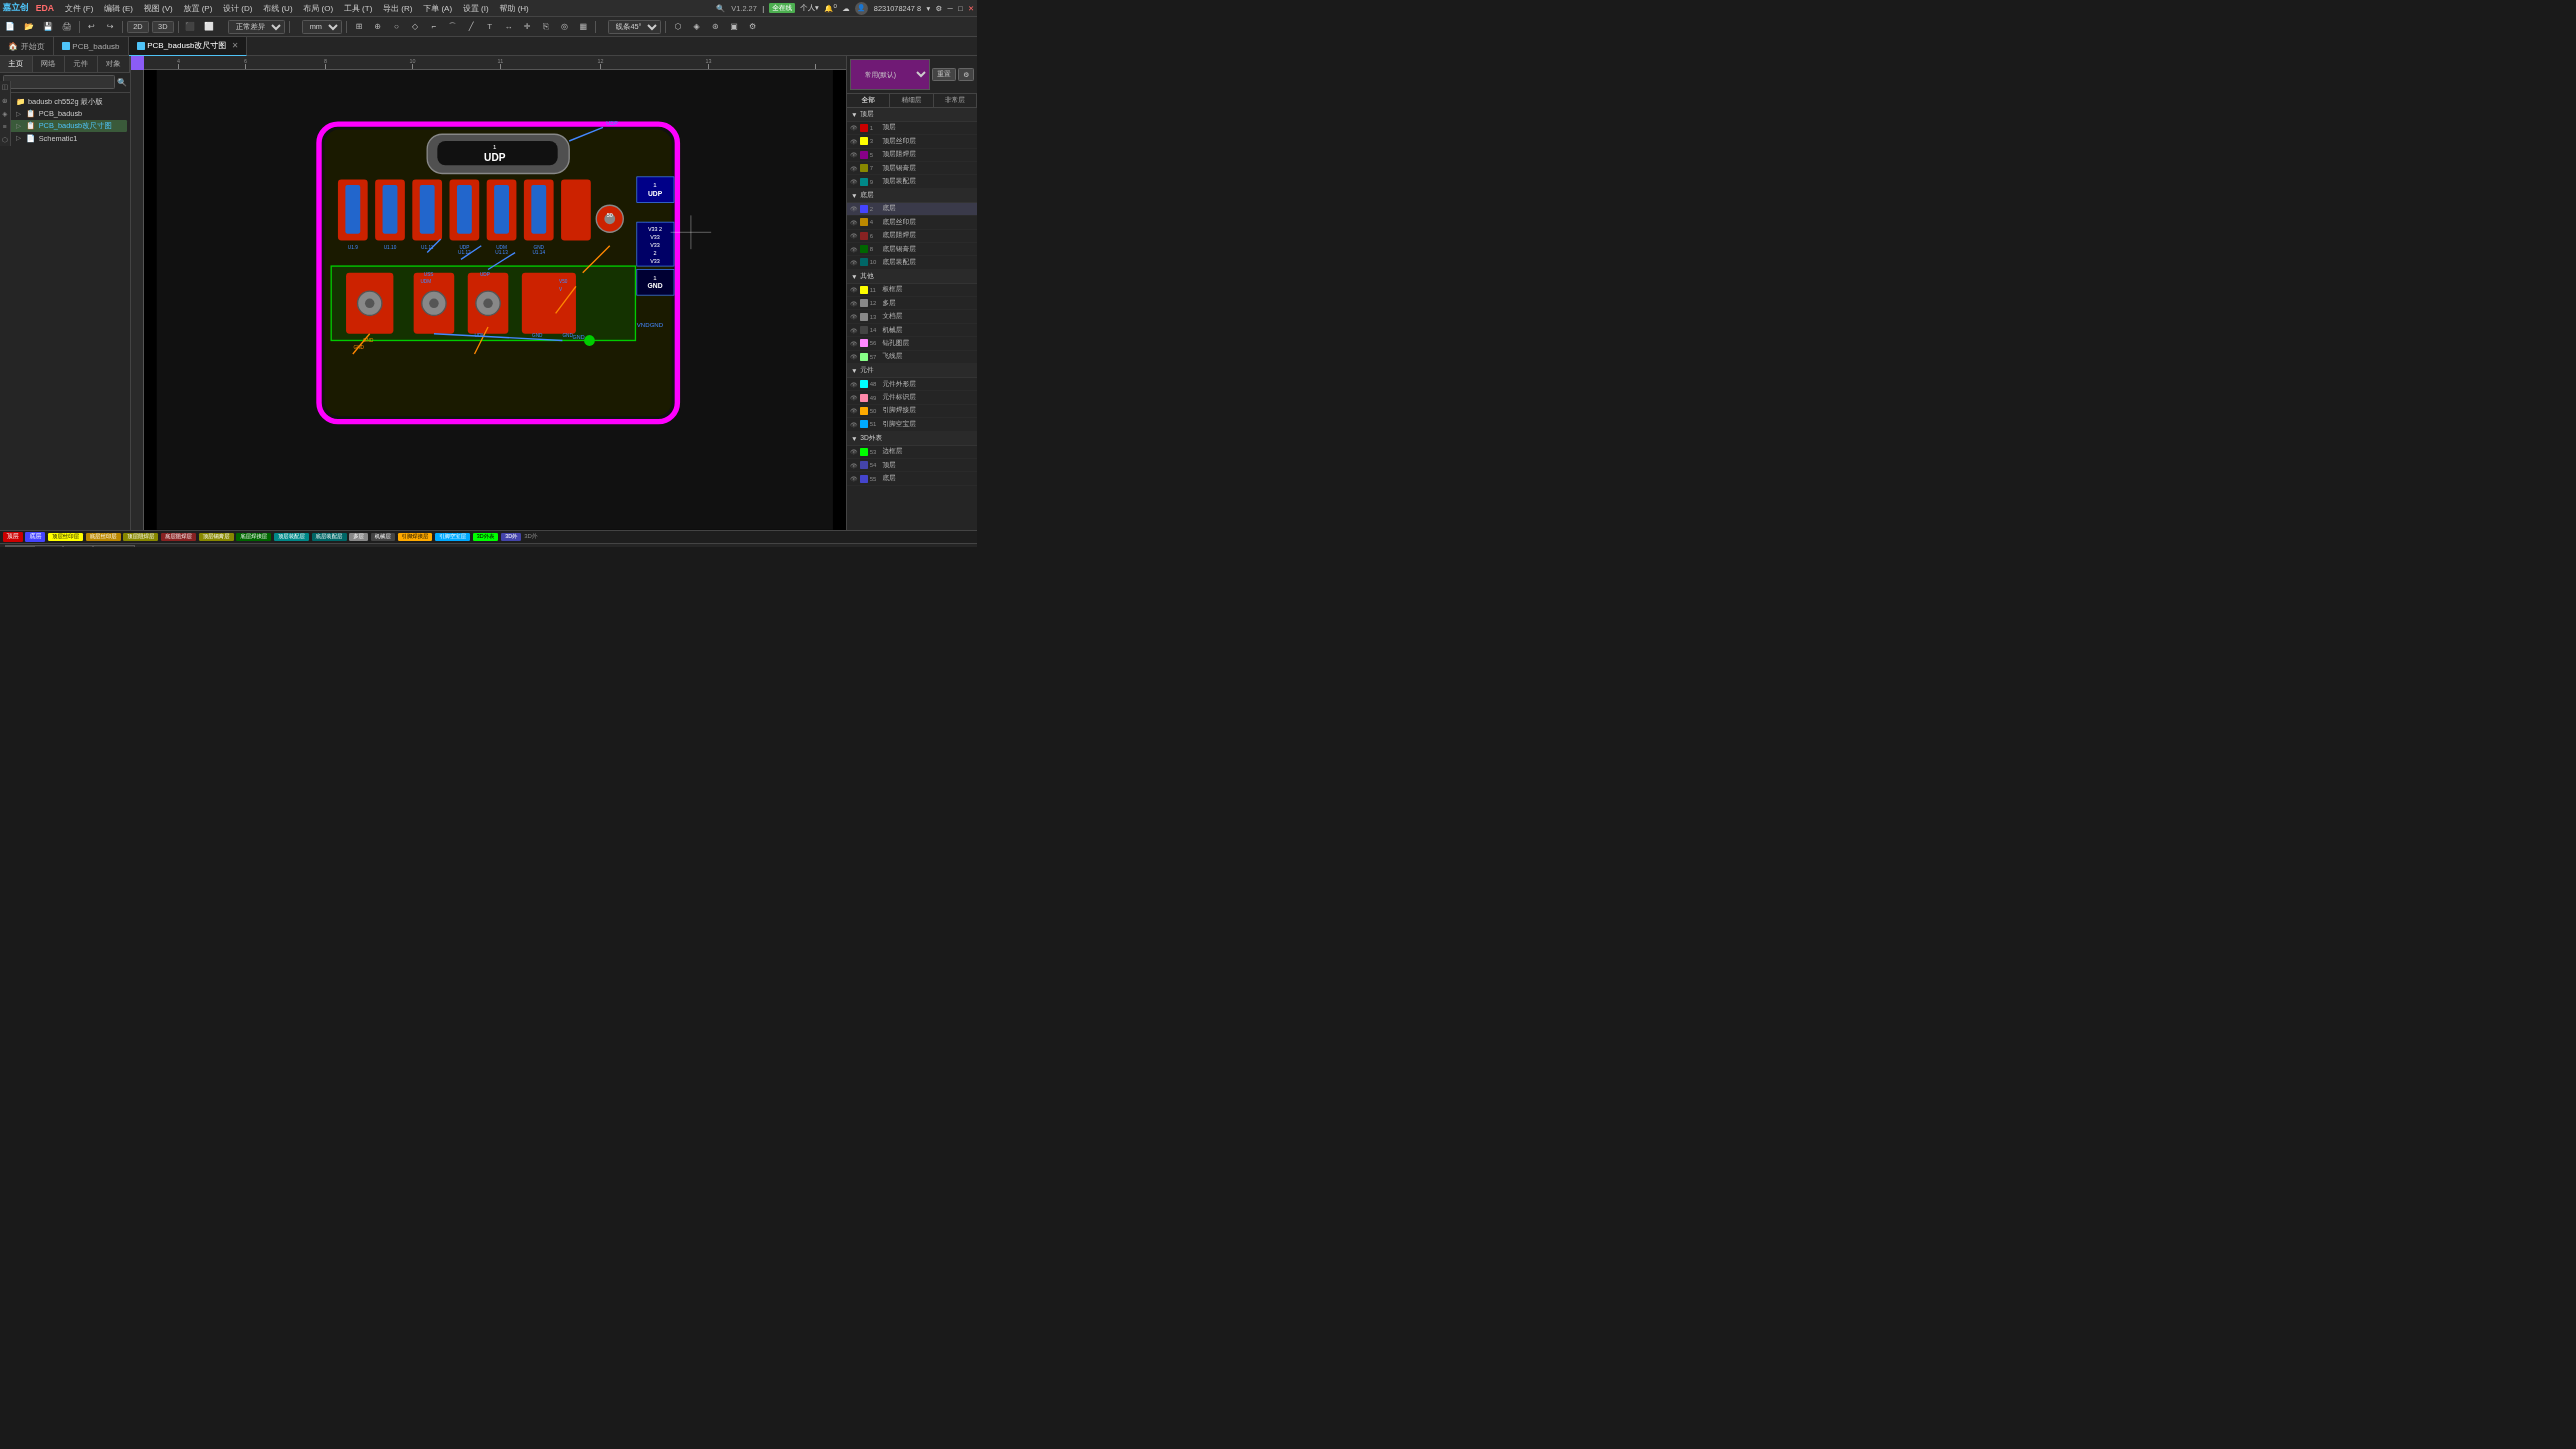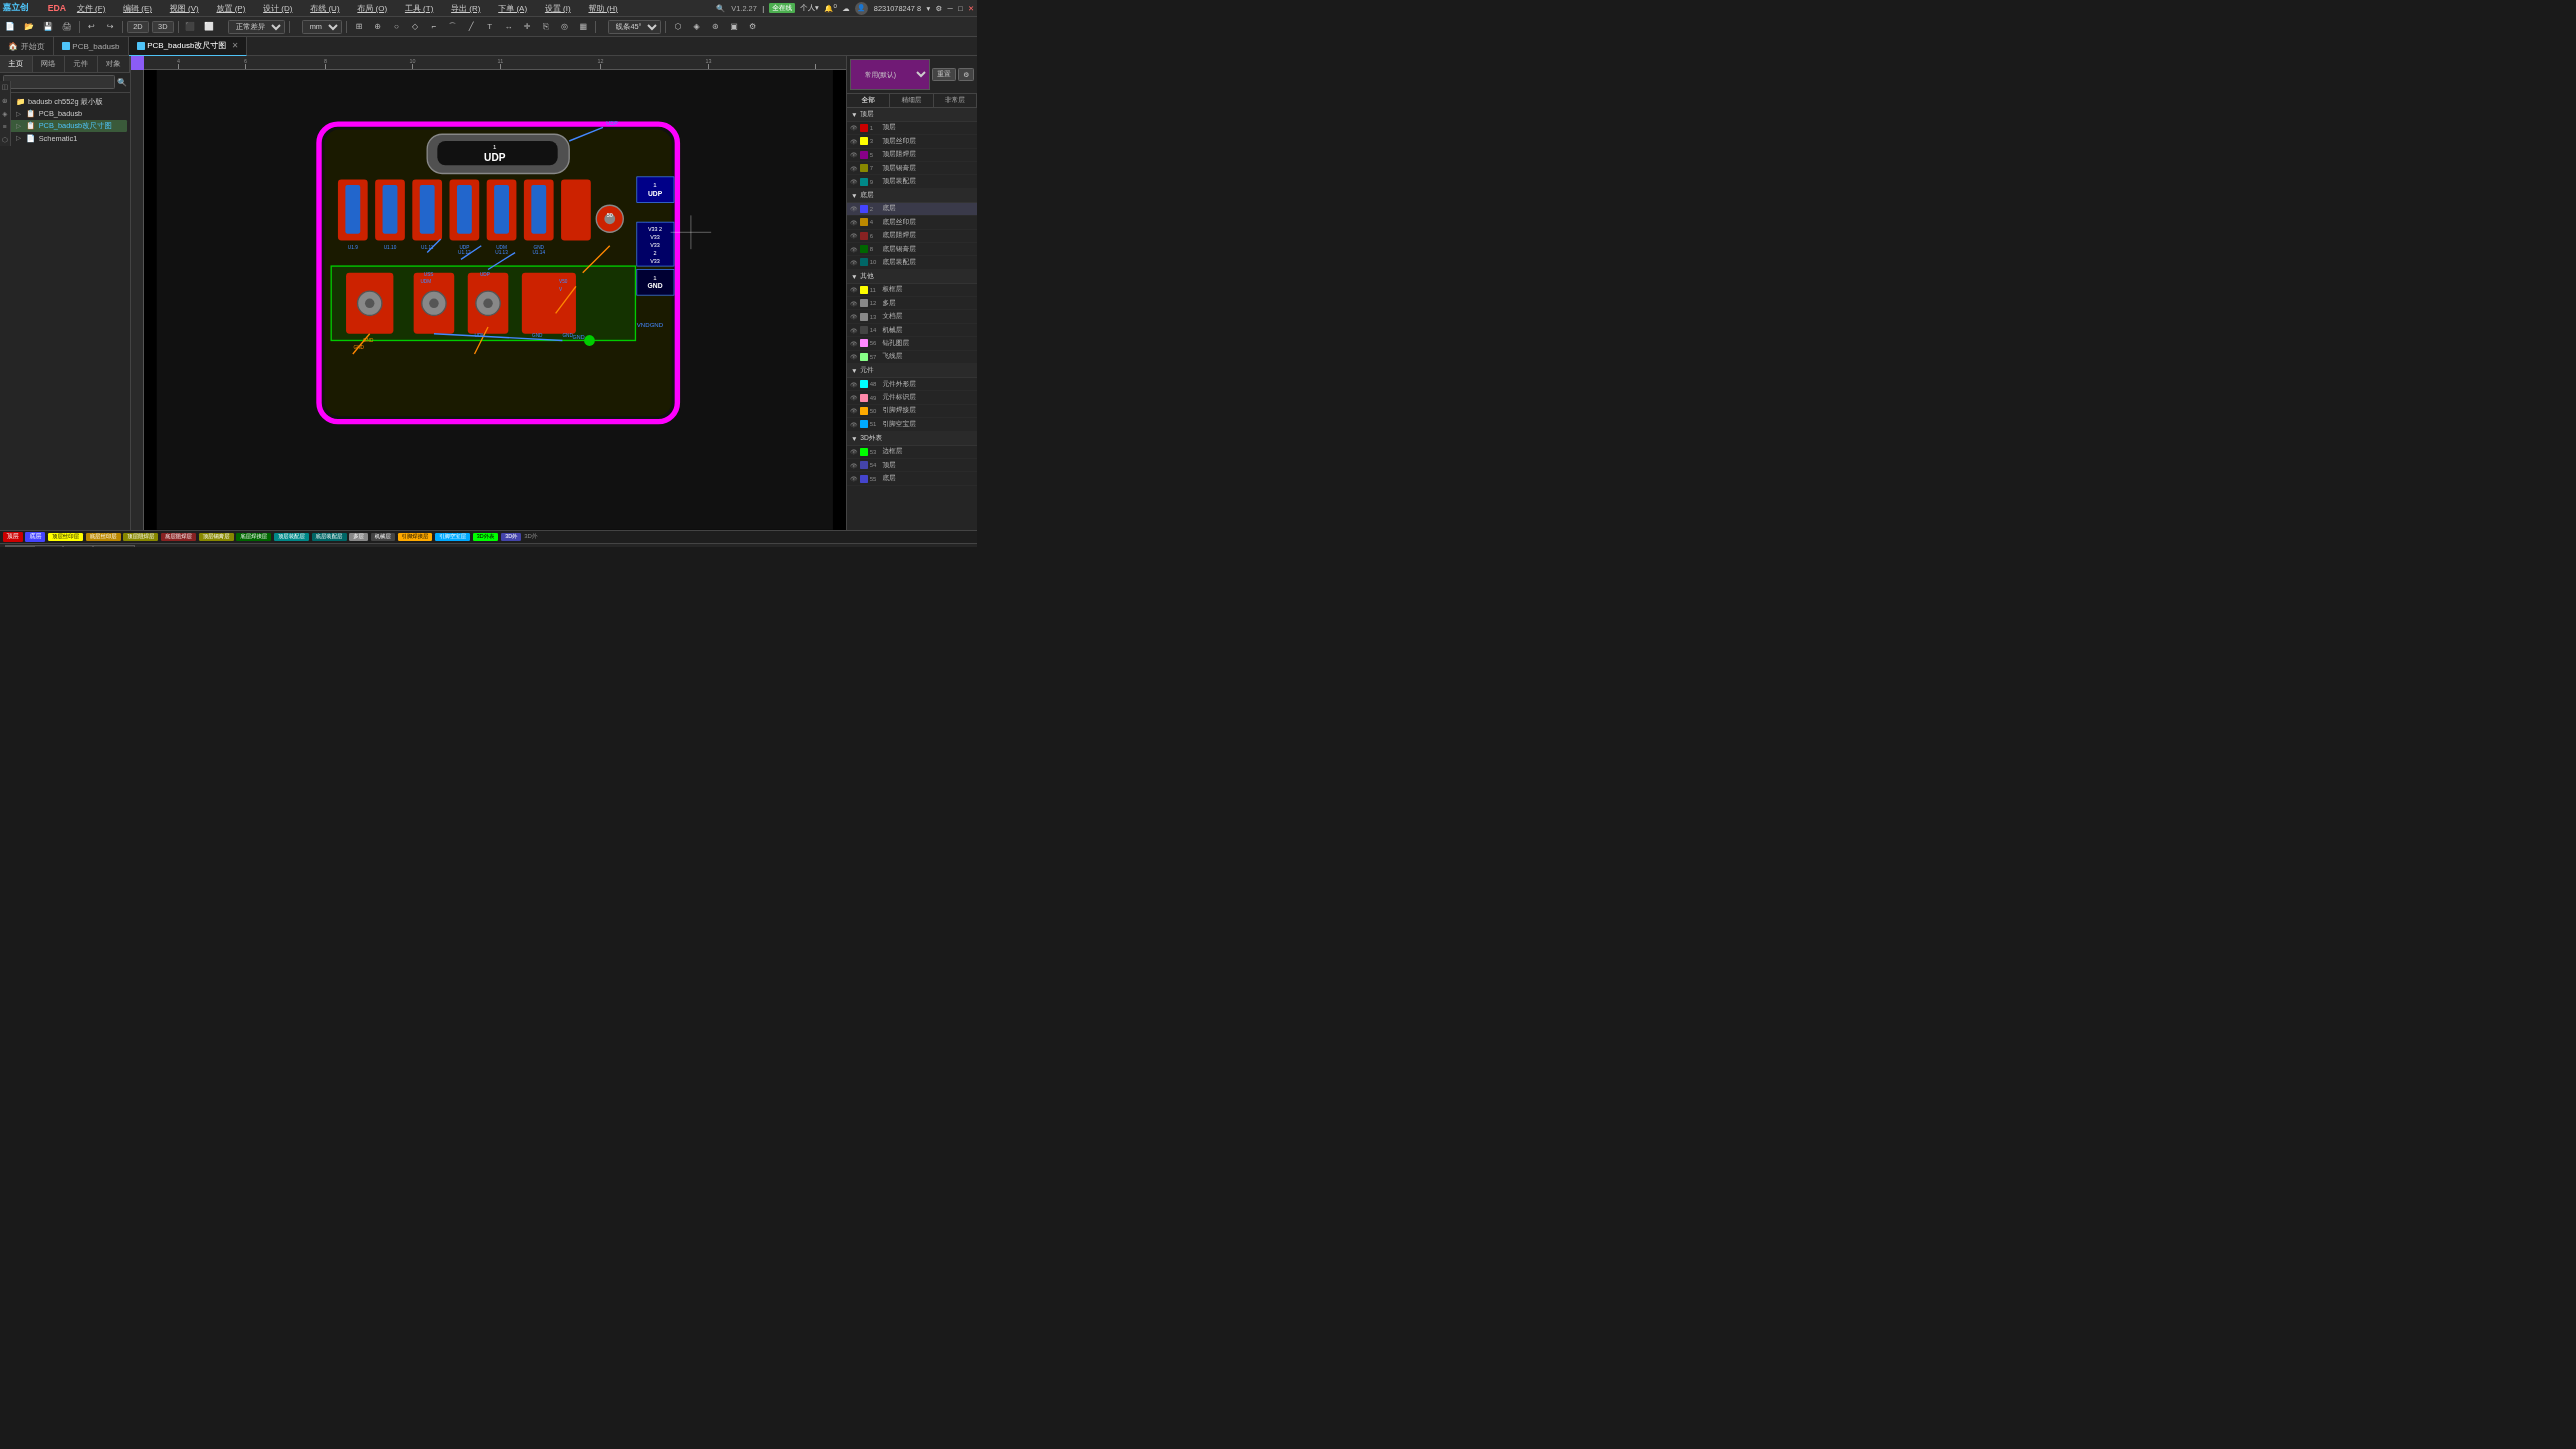--- a/index.html
+++ b/index.html
@@ -27,31 +27,30 @@
     }
     .menu-logo {
       display: flex;
       align-items: center;
       margin-right: 5.4px;
     }
     .logo-text {
       color: #4fc3f7;
       font-weight: bold;
       font-size: 8.7px;
-      margin-right: 19px;
+      margin-right: 7px;
     }
     .logo-eda {
       color: #ff6b6b;
       font-weight: bold;
       font-size: 8.7px;
     }
     .menu-items {
       display: flex;
-      gap: 7px;
-      text-decoration: underline;
+      gap: 0;
     }
     .menu-item {
       padding: 1.3px 5.4px;
       cursor: pointer;
       color: #ccc;
       font-size: 8px;
       border-radius: 1.3px;
     }
     .menu-right {
       margin-left: auto;

